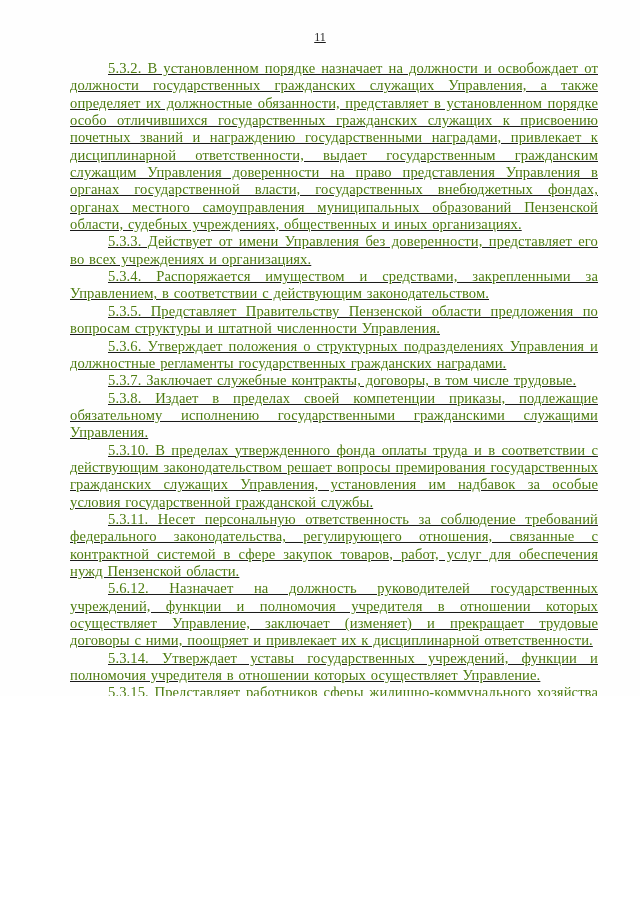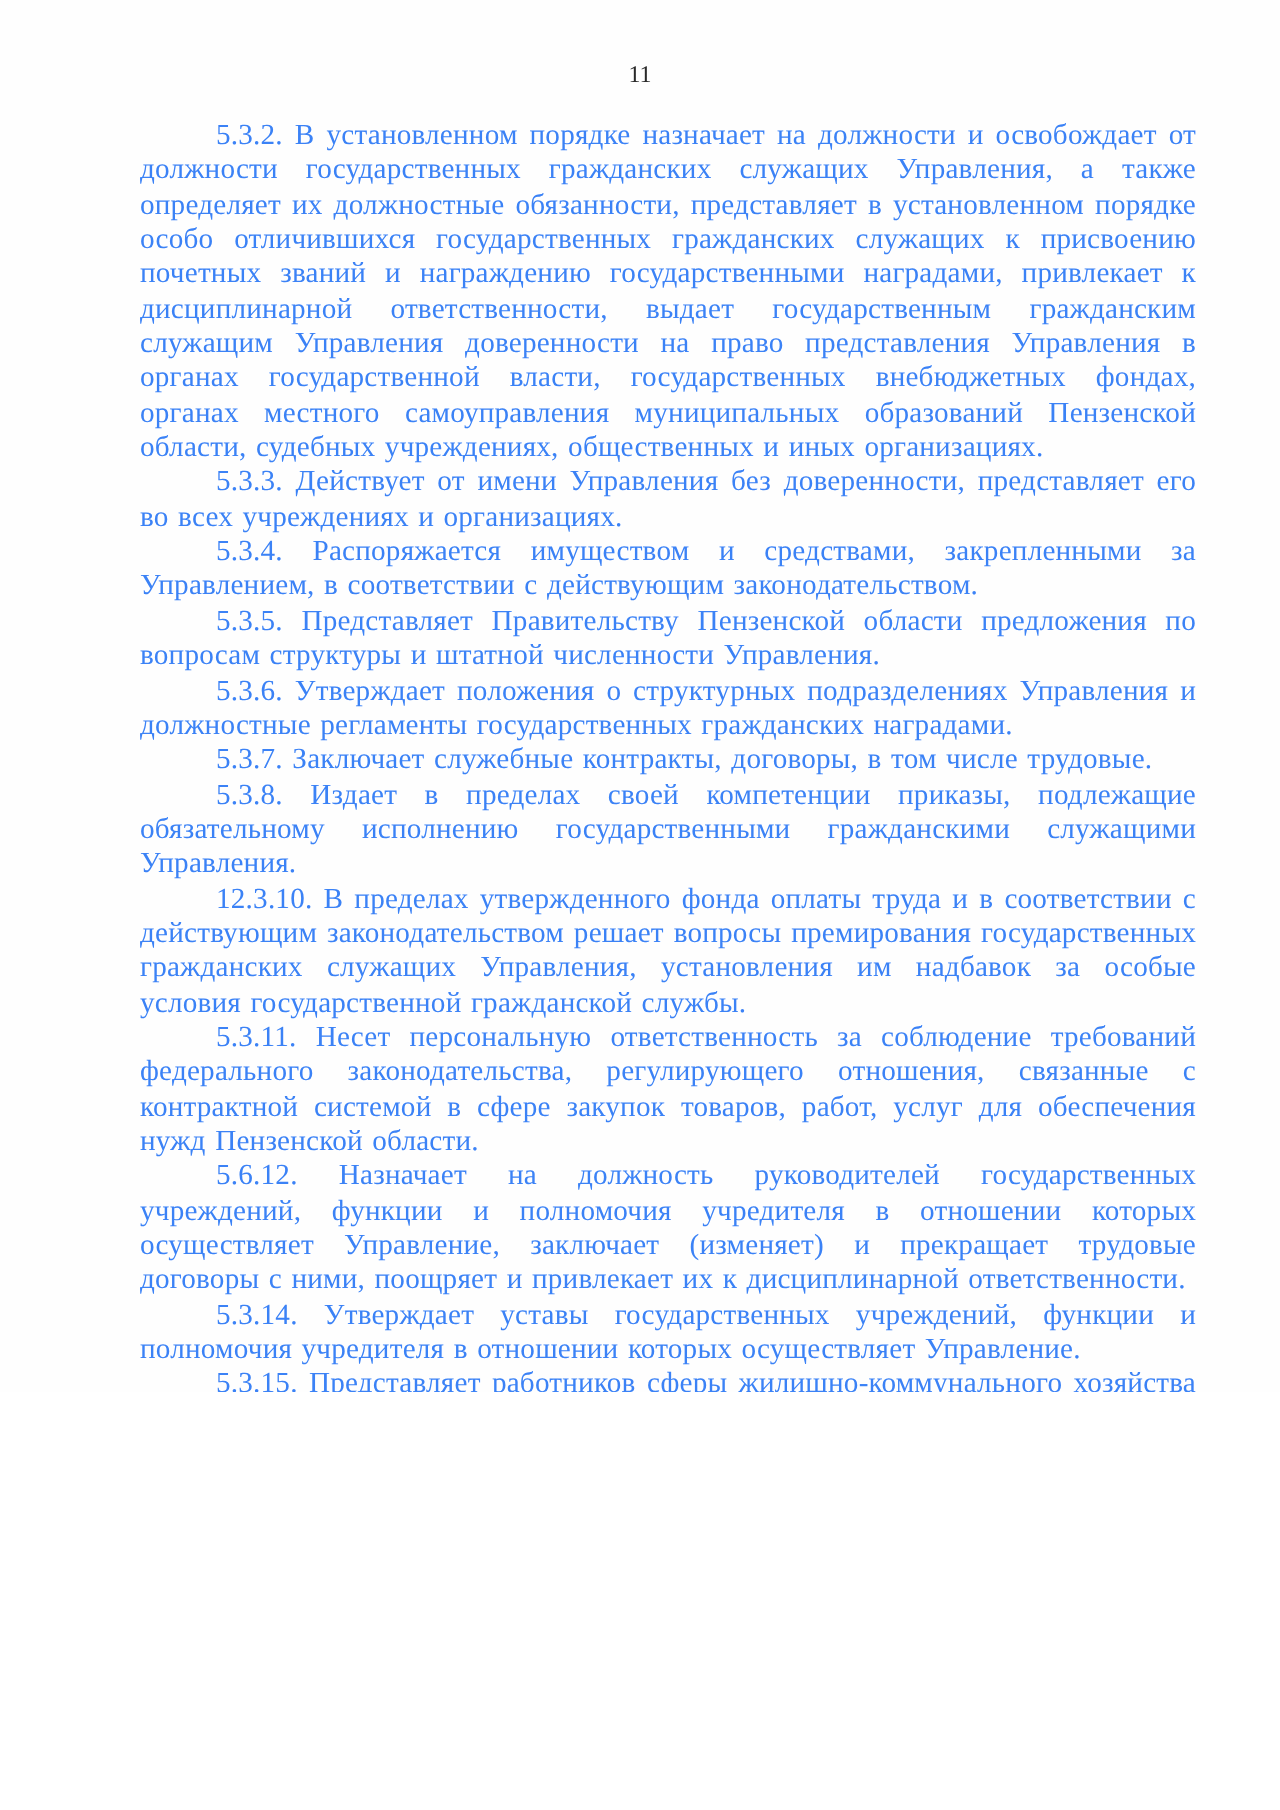--- a/index.html
+++ b/index.html
@@ -9,41 +9,42 @@
   }
   .page {
     position: relative;
     width: 640px;
     height: 696px;
     background: #fefefe;
     color: #1b1b1b;
     font-family: "Liberation Serif", "DejaVu Serif", serif;
     overflow: hidden;
     box-sizing: border-box;
+    text-decoration: underline;
   }
   .page-number {
     text-align: center;
     font-size: 12px;
     line-height: 14px;
     margin: 0;
     padding-top: 30px;
     color: #2a2a2a;
   }
   .document-body {
     margin: 16px 42px 0 70px; 
   }
   .document-body p {
     margin: 0;
     text-align: justify;
     text-indent: 38px;
     font-size: 14.6px;
     line-height: 17.35px;
     letter-spacing: 0.1px;
     word-spacing: 1px;
-    color: #3b82f6;
+    color: #4d7c0f;
   }
   .footer-path {
     position: absolute;
     left: 70px;
     top: 852px;
     font-size: 7.5px;
     line-height: 9px;
     color: #333333;
     font-family: "Liberation Serif", "DejaVu Serif", serif;
     margin-top: 44px;
@@ -57,21 +58,21 @@
   <div class="page-number">11</div>
 
   <div class="document-body">
     <p>5.3.2. В установленном порядке назначает на должности и освобождает от должности государственных гражданских служащих Управления, а также определяет их должностные обязанности, представляет в установленном порядке особо отличившихся государственных гражданских служащих к присвоению почетных званий и награждению государственными наградами, привлекает к дисциплинарной ответственности, выдает государственным гражданским служащим Управления доверенности на право представления Управления в органах государственной власти, государственных внебюджетных фондах, органах местного самоуправления муниципальных образований Пензенской области, судебных учреждениях, общественных и иных организациях.</p>
     <p>5.3.3. Действует от имени Управления без доверенности, представляет его во всех учреждениях и организациях.</p>
     <p>5.3.4. Распоряжается имуществом и средствами, закрепленными за Управлением, в соответствии с действующим законодательством.</p>
     <p>5.3.5. Представляет Правительству Пензенской области предложения по вопросам структуры и штатной численности Управления.</p>
     <p>5.3.6. Утверждает положения о структурных подразделениях Управления и должностные регламенты государственных гражданских наградами.</p>
     <p>5.3.7. Заключает служебные контракты, договоры, в том числе трудовые.</p>
     <p>5.3.8. Издает в пределах своей компетенции приказы, подлежащие обязательному исполнению государственными гражданскими служащими Управления.</p>
-    <p>12.3.10. В пределах утвержденного фонда оплаты труда и в соответствии с действующим законодательством решает вопросы премирования государственных гражданских служащих Управления, установления им надбавок за особые условия государственной гражданской службы.</p>
+    <p>5.3.10. В пределах утвержденного фонда оплаты труда и в соответствии с действующим законодательством решает вопросы премирования государственных гражданских служащих Управления, установления им надбавок за особые условия государственной гражданской службы.</p>
     <p>5.3.11. Несет персональную ответственность за соблюдение требований федерального законодательства, регулирующего отношения, связанные с контрактной системой в сфере закупок товаров, работ, услуг для обеспечения нужд Пензенской области.</p>
     <p>5.6.12. Назначает на должность руководителей государственных учреждений, функции и полномочия учредителя в отношении которых осуществляет Управление, заключает (изменяет) и прекращает трудовые договоры с ними, поощряет и привлекает их к дисциплинарной ответственности.</p>
     <p>5.3.14. Утверждает уставы государственных учреждений, функции и полномочия учредителя в отношении которых осуществляет Управление.</p>
     <p>5.3.15. Представляет работников сферы жилищно-коммунального хозяйства и гражданской защиты населения Пензенской области, работников учреждений, функции и полномочия учредителя в отношении которых осуществляет Управление, к награждению государственными наградами и присвоению почетных званий за особые заслуги.</p>
   </div>
 
   <div class="footer-path">с:\мои документы\pdf\28-шт.docx</div>
 
 </div>
 

